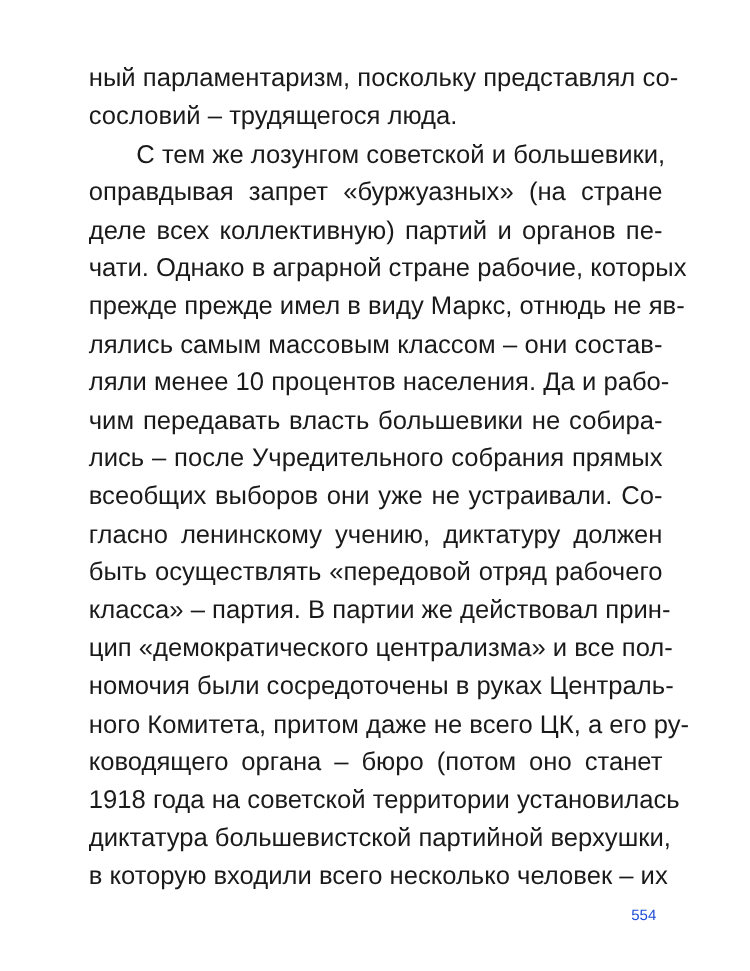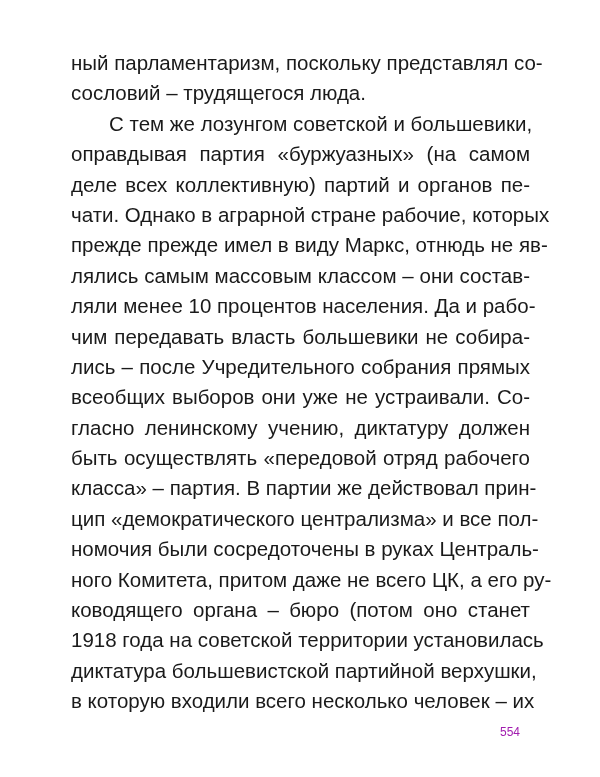--- a/index.html
+++ b/index.html
@@ -41,35 +41,35 @@
     text-align-last: left;
   }
   .line.indent {
     padding-left: 38px;
   }
   .page-number {
     position: absolute;
     left: 500px;
     top: 725px;
     width: 30px;
-    text-align: left;
+    text-align: center;
     font-family: "Liberation Sans", sans-serif;
     font-size: 12px;
-    color: #a21caf;
+    color: #1d4ed8;
   }
 </style>
 </head>
 <body>
 
 <div class="page">
   <div class="text-body">
     <span class="line">ный парламентаризм, поскольку представлял со-</span>
     <span class="line last">сословий – трудящегося люда.</span>
     <span class="line indent">С тем же лозунгом советской и большевики,</span>
-    <span class="line">оправдывая партия «буржуазных» (на самом</span>
+    <span class="line">оправдывая запрет «буржуазных» (на стране</span>
     <span class="line">деле всех коллективную) партий и органов пе-</span>
     <span class="line">чати. Однако в аграрной стране рабочие, которых</span>
     <span class="line">прежде прежде имел в виду Маркс, отнюдь не яв-</span>
     <span class="line">лялись самым массовым классом – они состав-</span>
     <span class="line">ляли менее 10 процентов населения. Да и рабо-</span>
     <span class="line">чим передавать власть большевики не собира-</span>
     <span class="line">лись – после Учредительного собрания прямых</span>
     <span class="line">всеобщих выборов они уже не устраивали. Со-</span>
     <span class="line">гласно ленинскому учению, диктатуру должен</span>
     <span class="line">быть осуществлять «передовой отряд рабочего</span>

